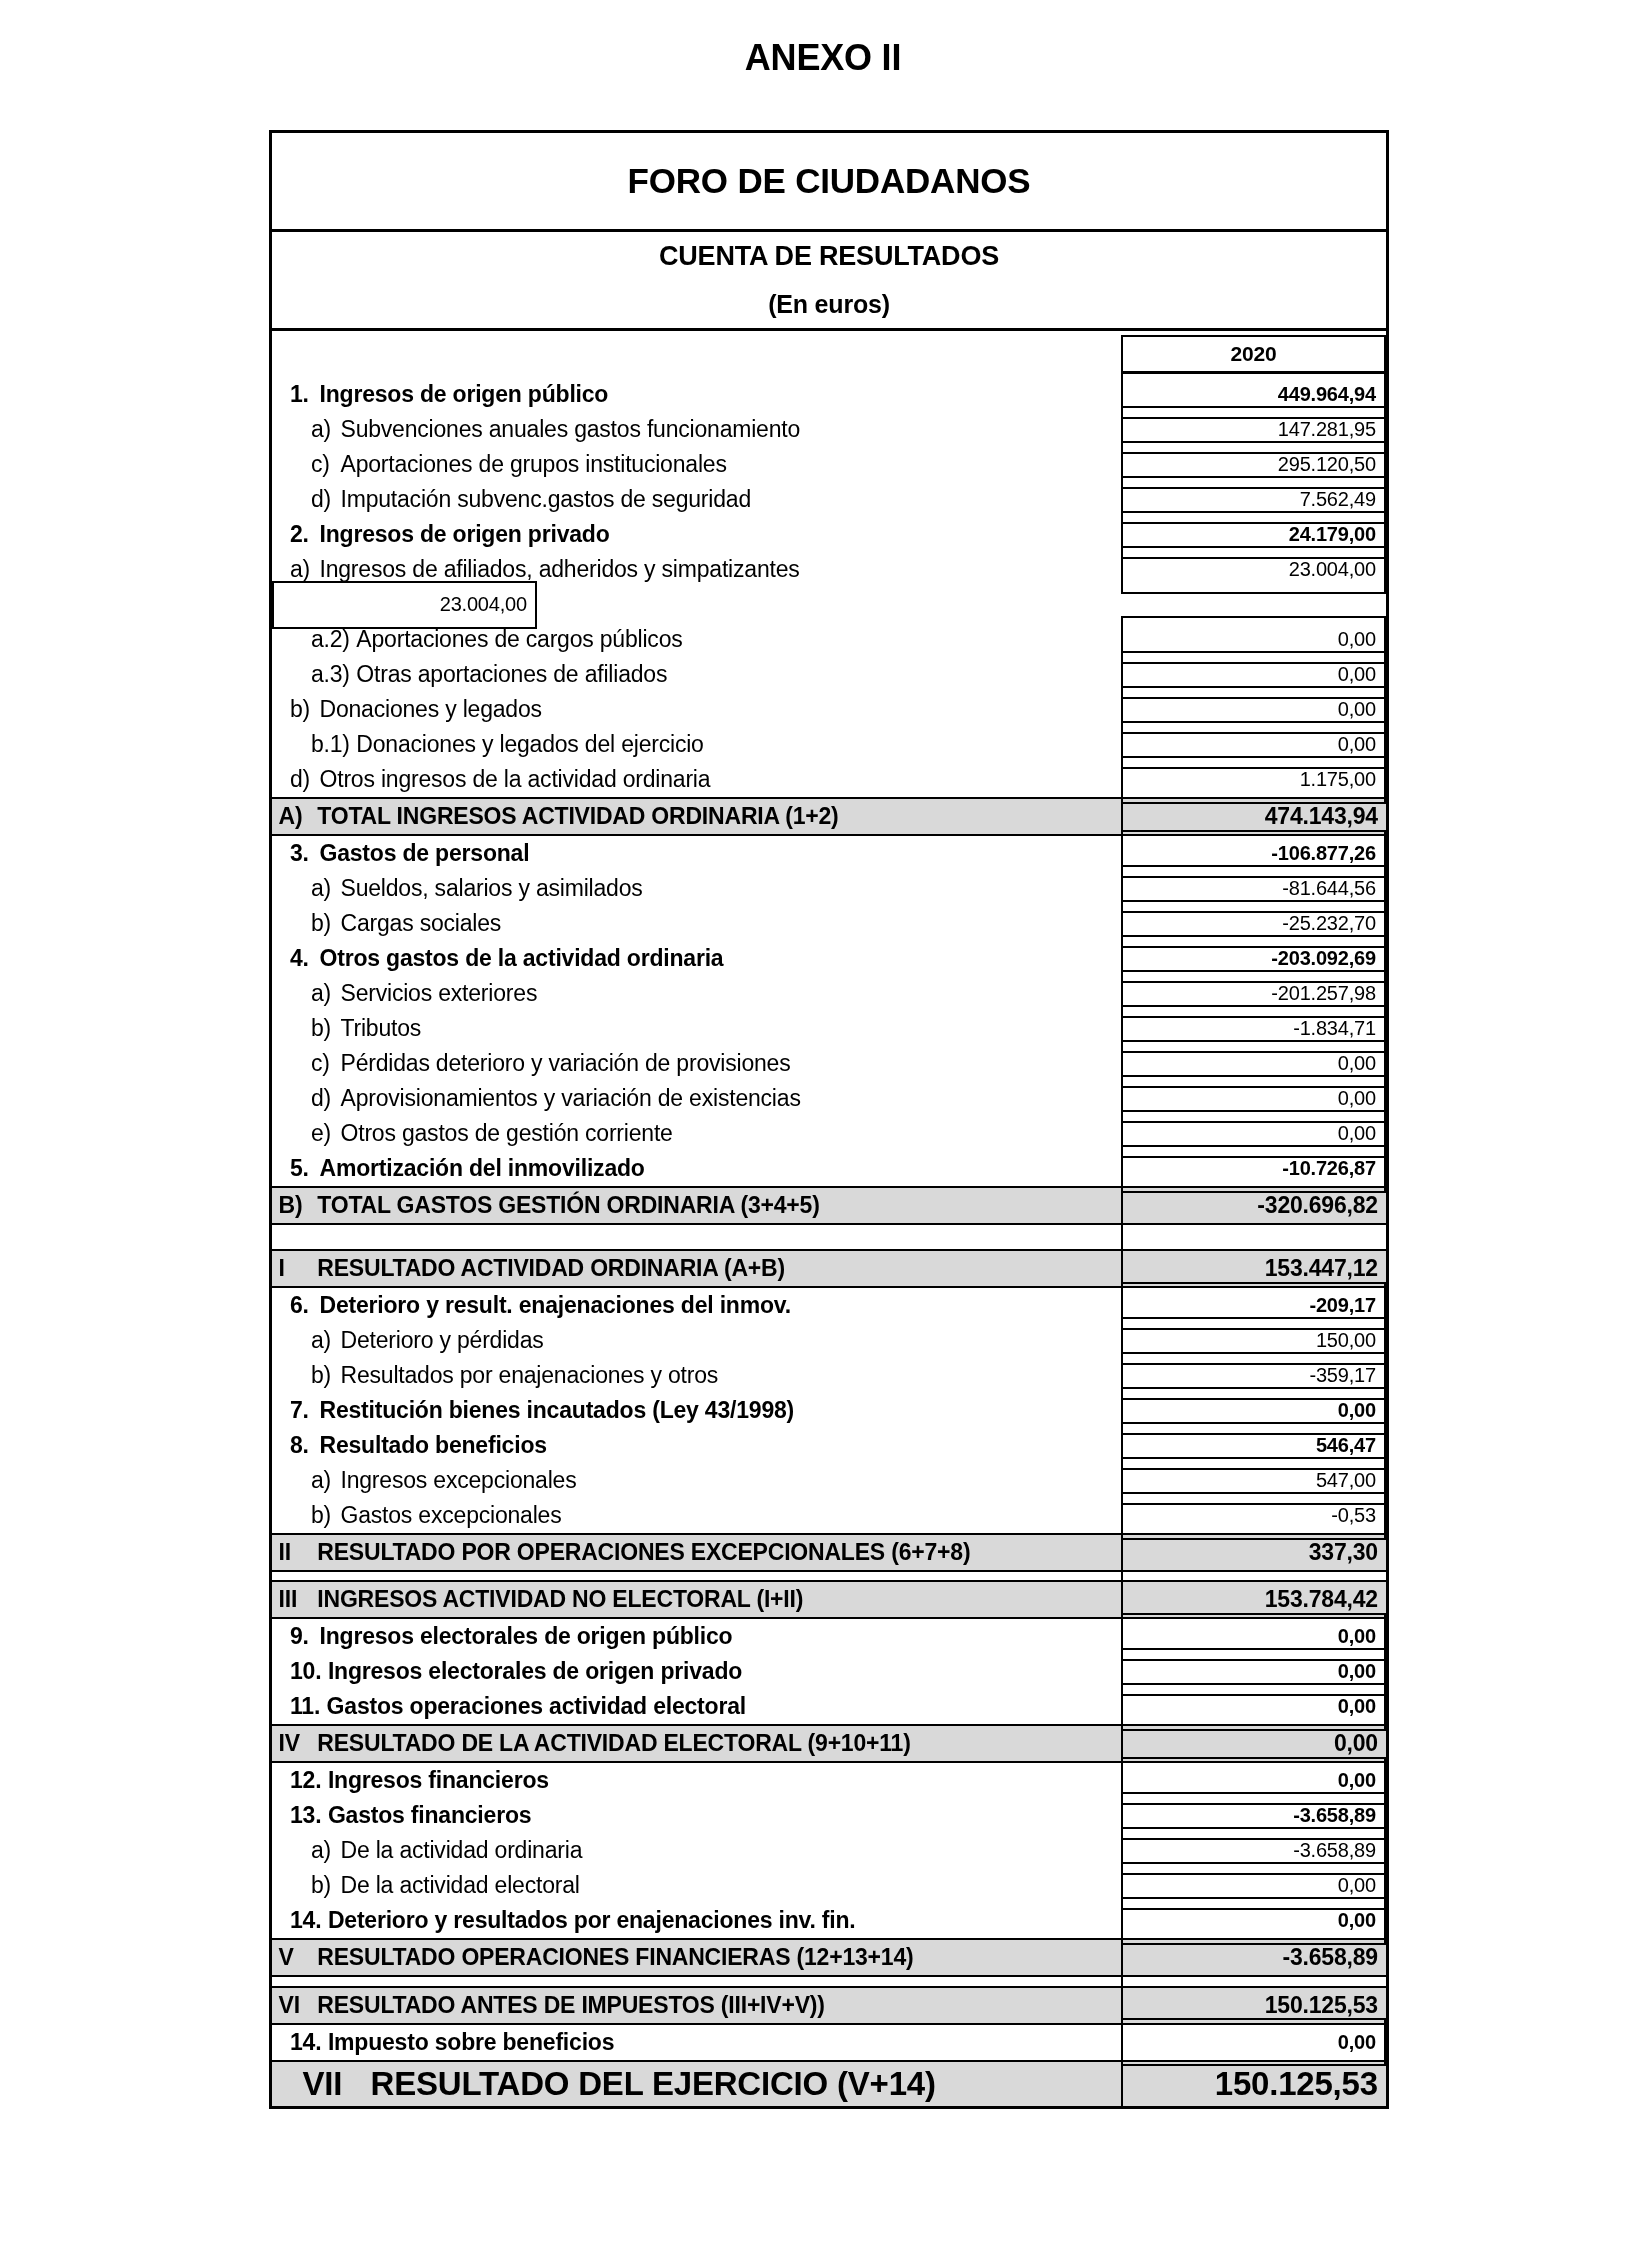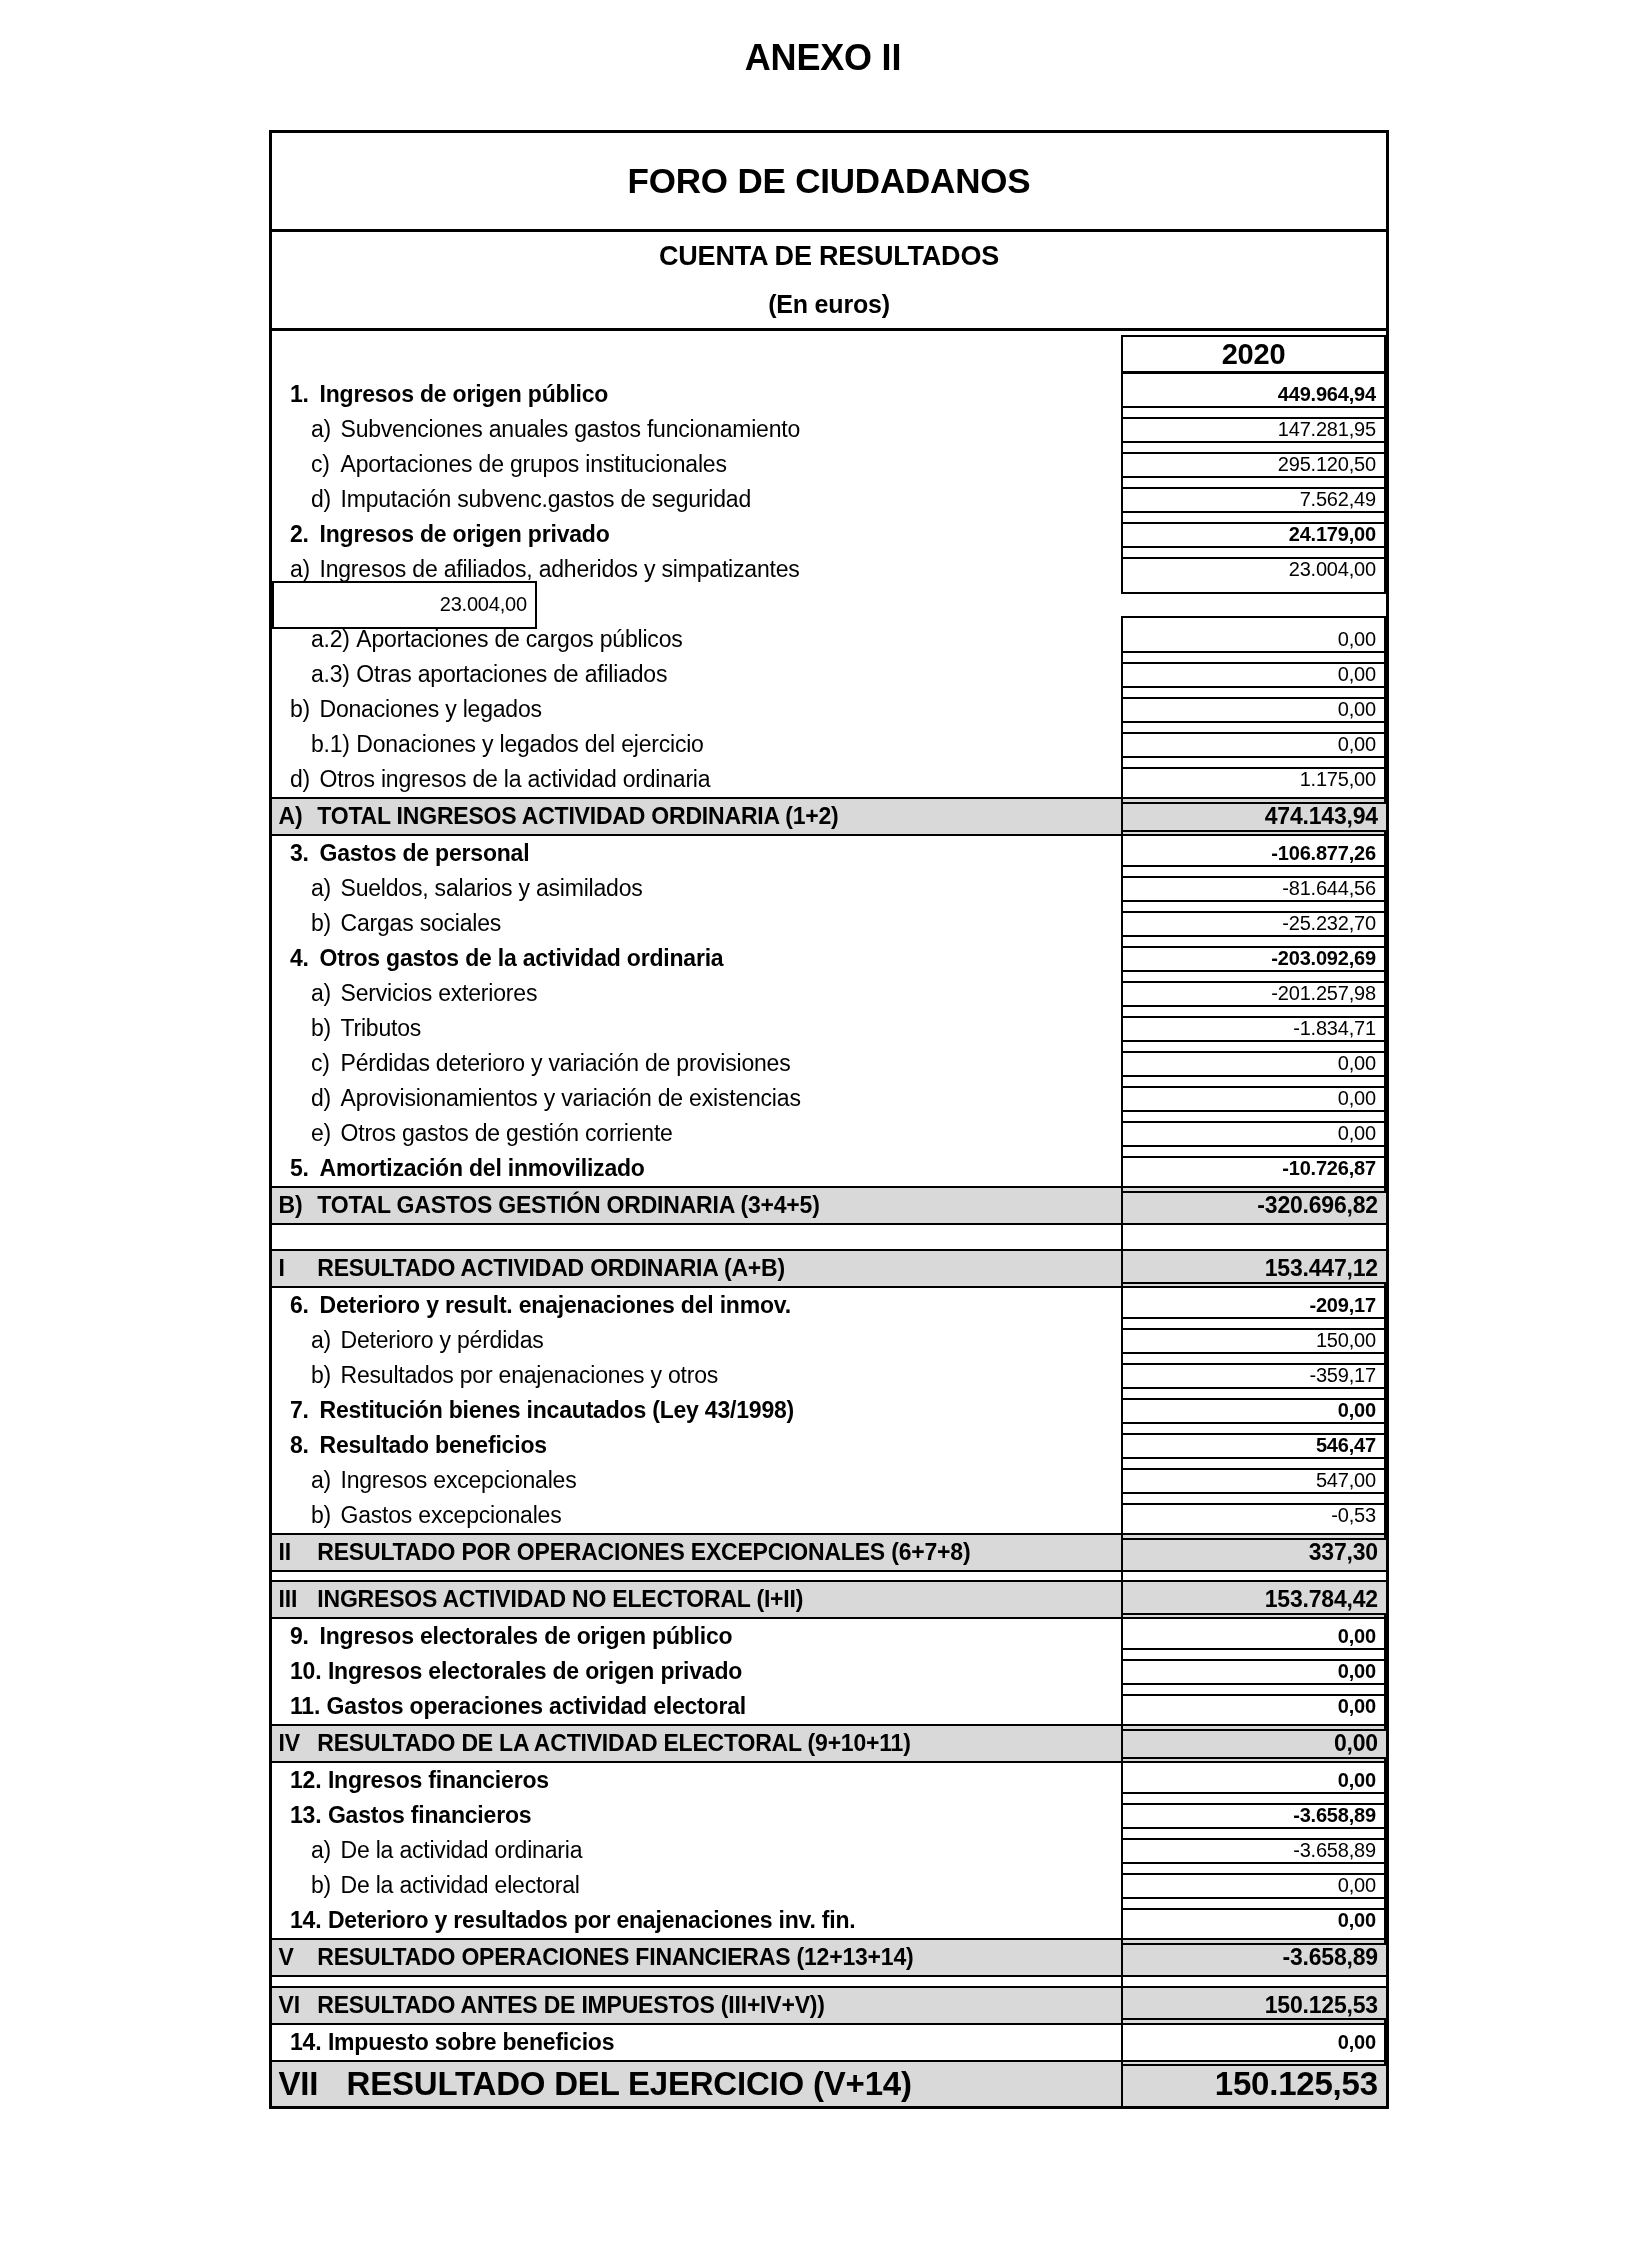--- a/index.html
+++ b/index.html
@@ -27,35 +27,35 @@
   .indent2{padding-left:39px;}
   
   .row.item{height:35px;font-size:23px;}
   .row.item .vbox{width:100%;height:48px;margin:2.4px 0;border:2.4px solid #000;
       box-sizing:border-box;display:flex;align-items:center;justify-content:flex-end;
       padding-right:8.1px;font-size:20px;}
   
   .row.year{height:46px;}
   .row.year .vbox{width:100%;height:39px;margin:17px 0;border:2.4px solid #000;
       box-sizing:border-box;display:flex;align-items:center;justify-content:center;
-      font-size:29px;font-weight:bold;}
+      font-size:21px;font-weight:bold;}
   
   .row.total{height:39px;background:#d9d9d9;border-top:2.4px solid #000;
       border-bottom:2.4px solid #000;font-size:23px;}
   .row.total .cell-label{padding-left:6.5px;}
   .row.total .num{min-width:29px;margin-right:9.8px;}
   .row.total .cell-value{border-left:2.4px solid #000;padding-right:8.1px;}
   
   .row.spacer{height:24.4px;background:#fff;}
   .row.gap{height:8.1px;background:#fff;}
   .row.spacer .cell-value,.row.gap .cell-value{border-left:2.4px solid #000;}
   
   .row.grand{height:46px;background:#d9d9d9;border-top:2.4px solid #000;font-size:33px;}
   .row.grand .cell-label{padding-left:6.5px;}
-  .row.grand .num{min-width:60px;margin-right:8.1px;}
+  .row.grand .num{min-width:60px;margin-right:8.1px;margin-left:24px;}
   .row.grand .cell-value{border-left:2.4px solid #000;padding-right:8.1px;}
 </style>
 </head>
 <body>
 
 <div class="page">
   <div class="annex">ANEXO II</div>
 
   <div class="table">
     <div class="sec org">FORO DE CIUDADANOS</div>

